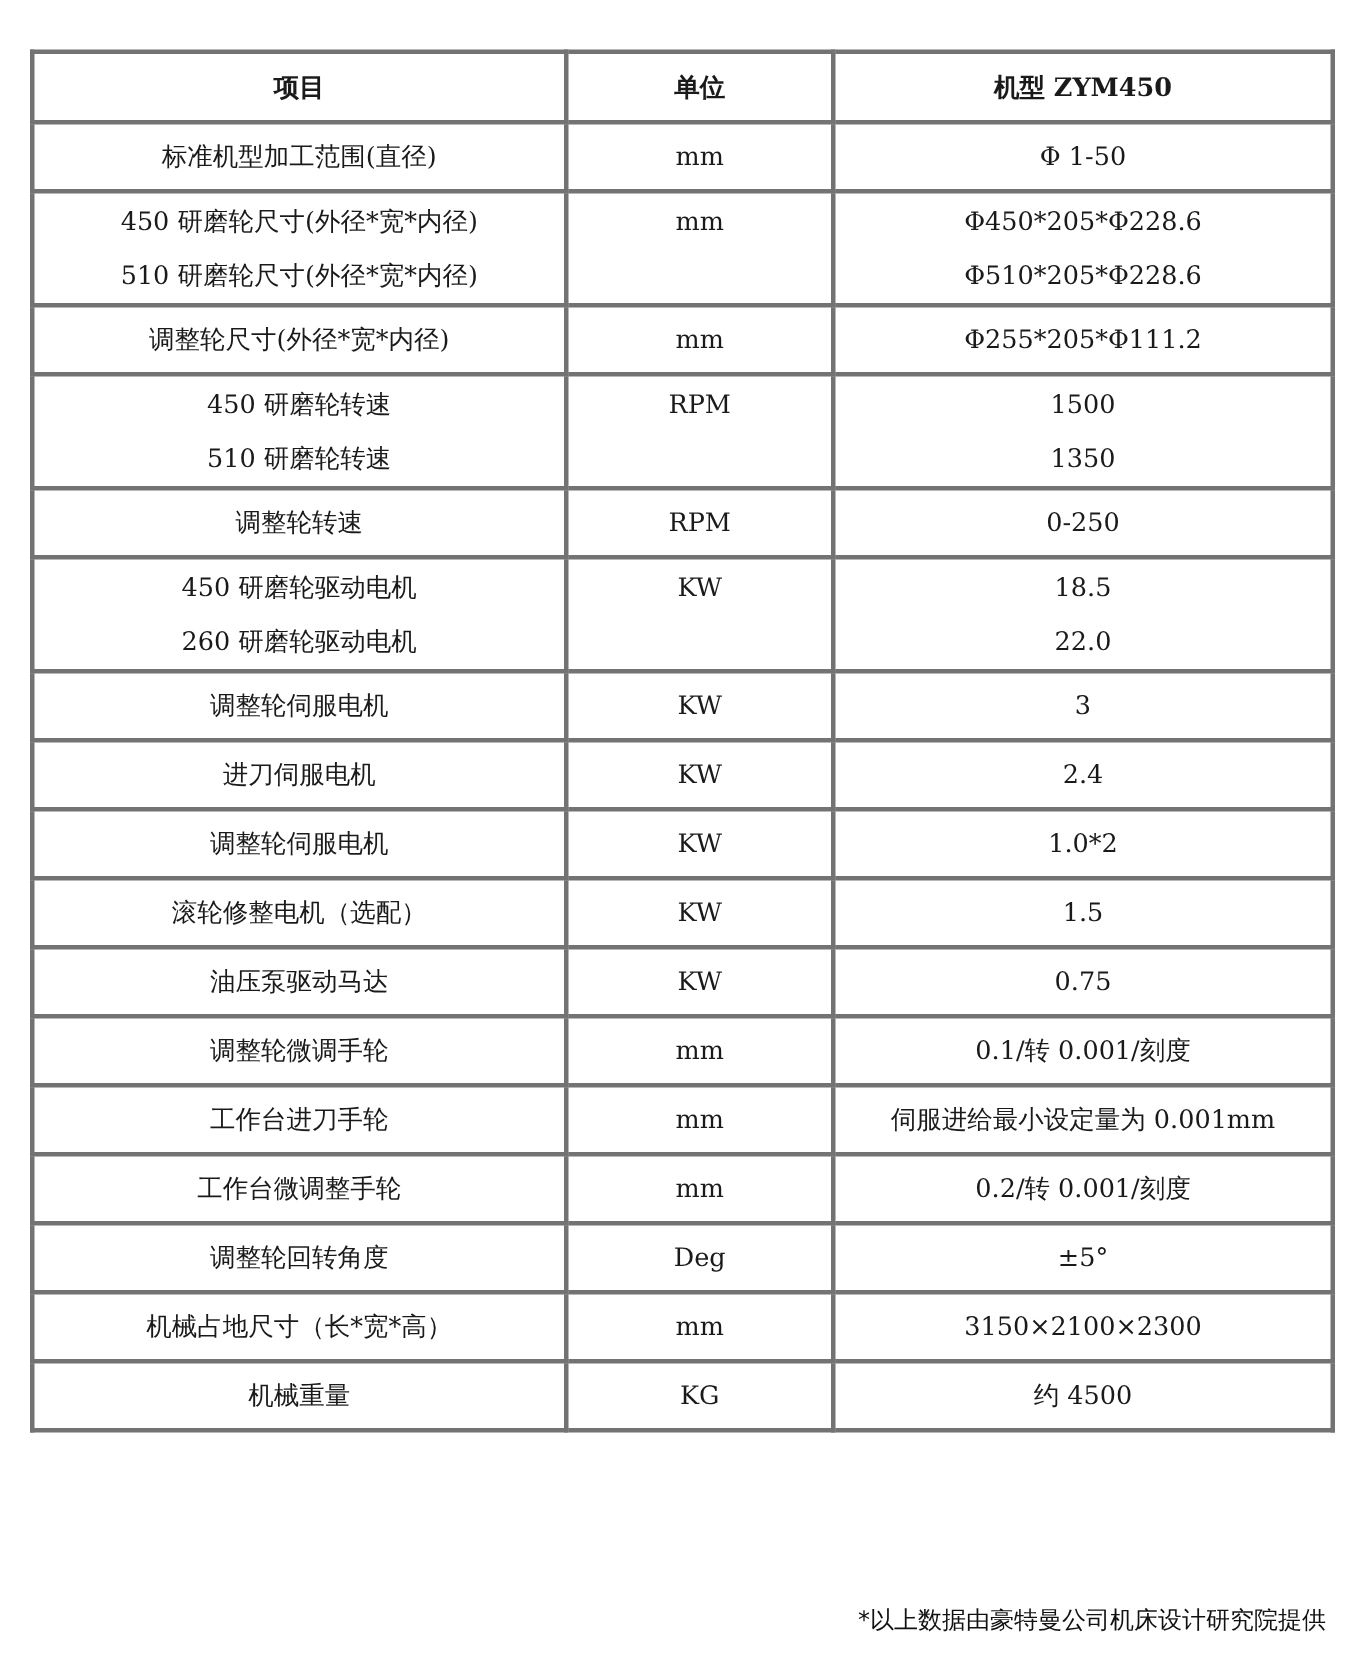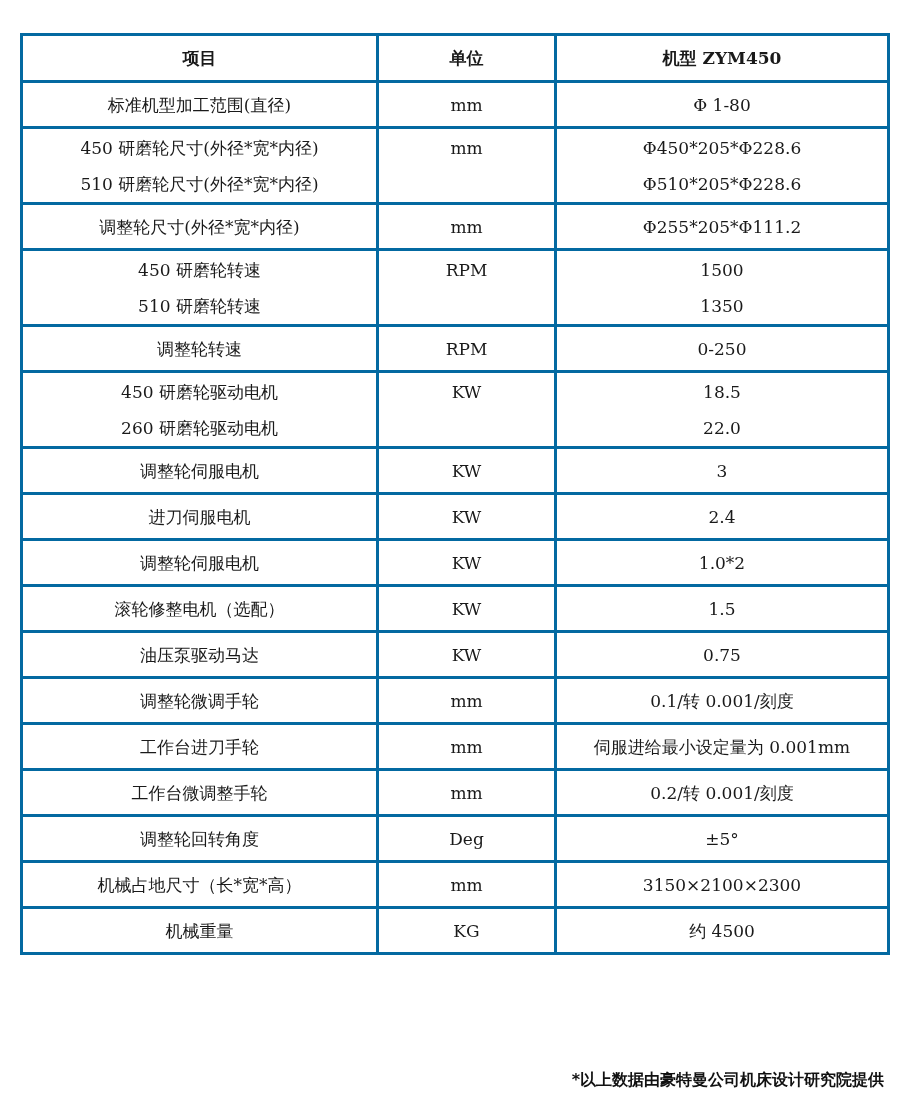--- a/index.html
+++ b/index.html
@@ -3,35 +3,35 @@
 <meta charset="utf-8">
 <style>
   html, body { margin: 0; padding: 0; background: #ffffff; }
   body { width: 900px; height: 1107px; position: relative; font-family: "DejaVu Serif", "Liberation Serif", serif; color: #1a1a1a; }
   table.spec {
     position: absolute; left: 20px; top: 33px; width: 867px;
     border-collapse: collapse; table-layout: fixed;
     border: 3px solid #111;
   }
   table.spec td, table.spec th {
-    border: 3px solid #0369a1; padding: 0; font-weight: normal;
+    border: 3px solid #737373; padding: 0; font-weight: normal;
     font-size: 17px; vertical-align: middle;
   }
   table.spec th { font-weight: bold; text-align: center; height: 44px; }
   col.c1 { width: 356px; } col.c2 { width: 178px; } col.c3 { width: 333px; }
   td.item { text-align: center; padding-left: 9px; }
   td.unit { text-align: center; }
   td.val  { text-align: center; }
   .line { display: block; line-height: 36px; height: 36px; }
   td.unit .line.empty { visibility: hidden; }
   tr.single td { height: 43px; }
   tr.double td { height: 73px; }
   .footnote {
     position: absolute; right: 16px; top: 1070px;
-    font-family: "DejaVu Sans", "Liberation Sans", sans-serif; font-size: 16px; color: #111; font-weight: bold;
+    font-family: "DejaVu Sans", "Liberation Sans", sans-serif; font-size: 16px; color: #111; font-weight: normal;
   }
 </style>
 </head>
 <body>
 
 <table class="spec">
   <colgroup>
       <col class="c1">
       <col class="c2">
       <col class="c3">
@@ -45,21 +45,21 @@
   </thead>
   <tbody id="tbody">
       <tr class="single">
         <td class="item">
           <span class="line">标准机型加工范围(直径)</span>
         </td>
         <td class="unit">
           <span class="line">mm</span>
         </td>
         <td class="val">
-          <span class="line">Φ 1-80</span>
+          <span class="line">Φ 1-50</span>
         </td>
       </tr>
       <tr class="double">
         <td class="item">
           <span class="line">450 研磨轮尺寸(外径*宽*内径)</span>
           <span class="line">510 研磨轮尺寸(外径*宽*内径)</span>
         </td>
         <td class="unit">
           <span class="line">mm</span>
           <span class="line empty">-</span>

